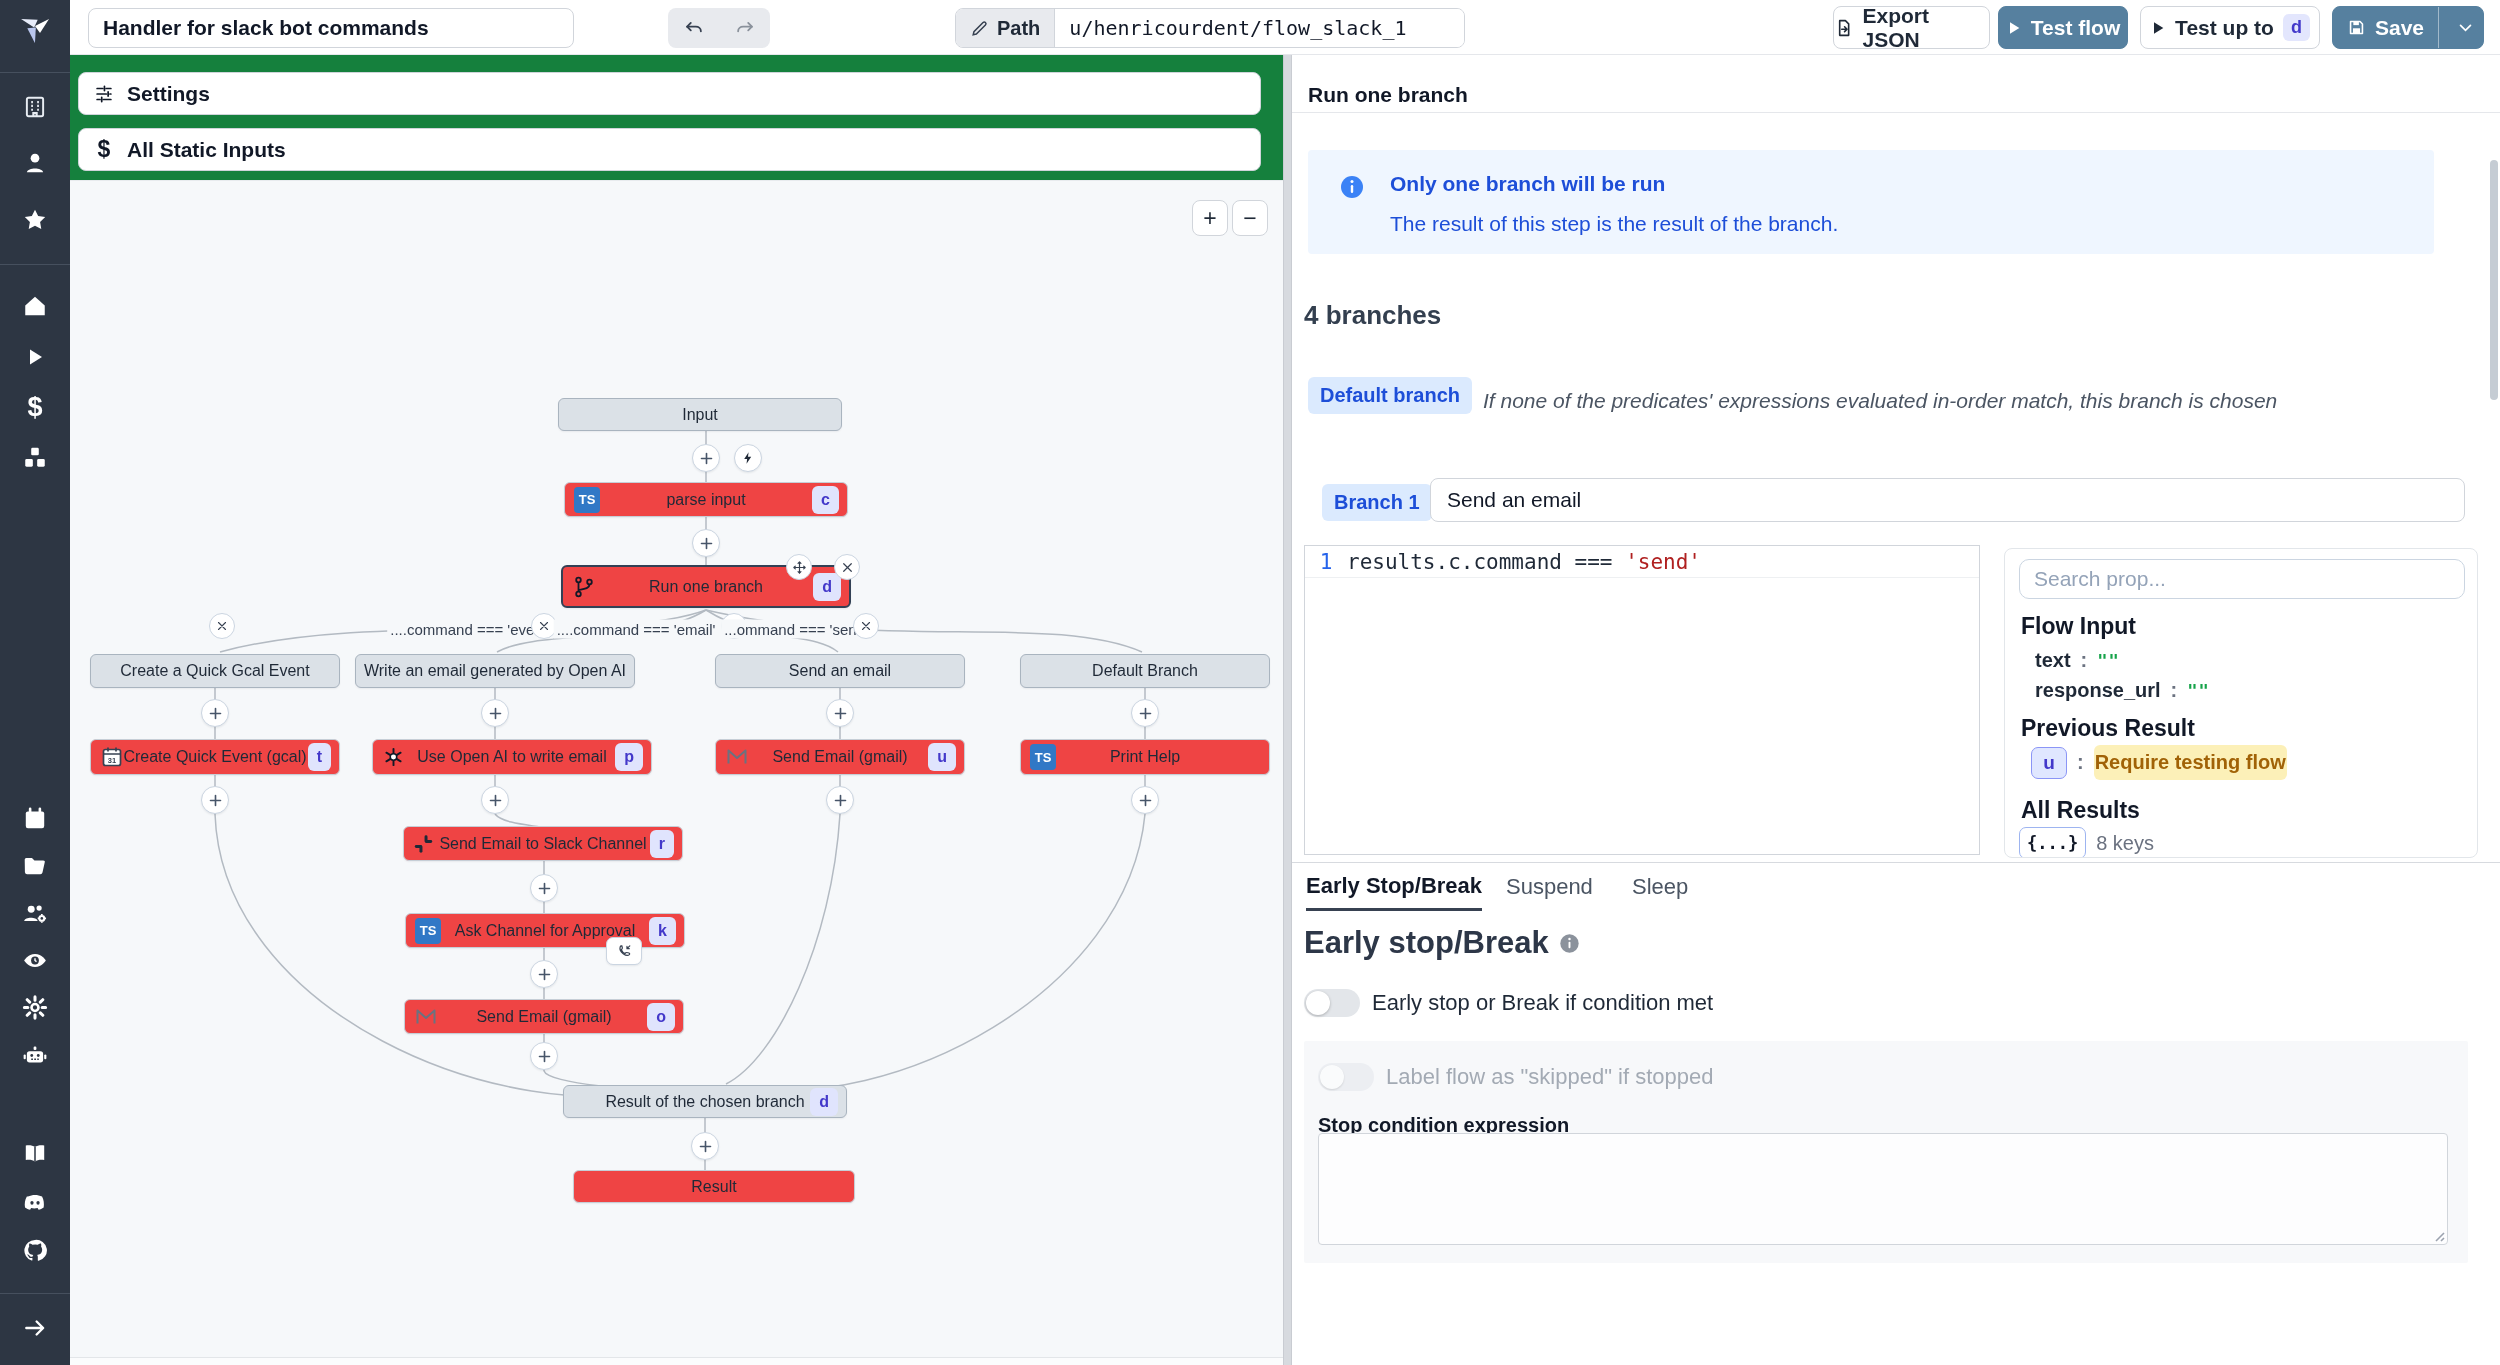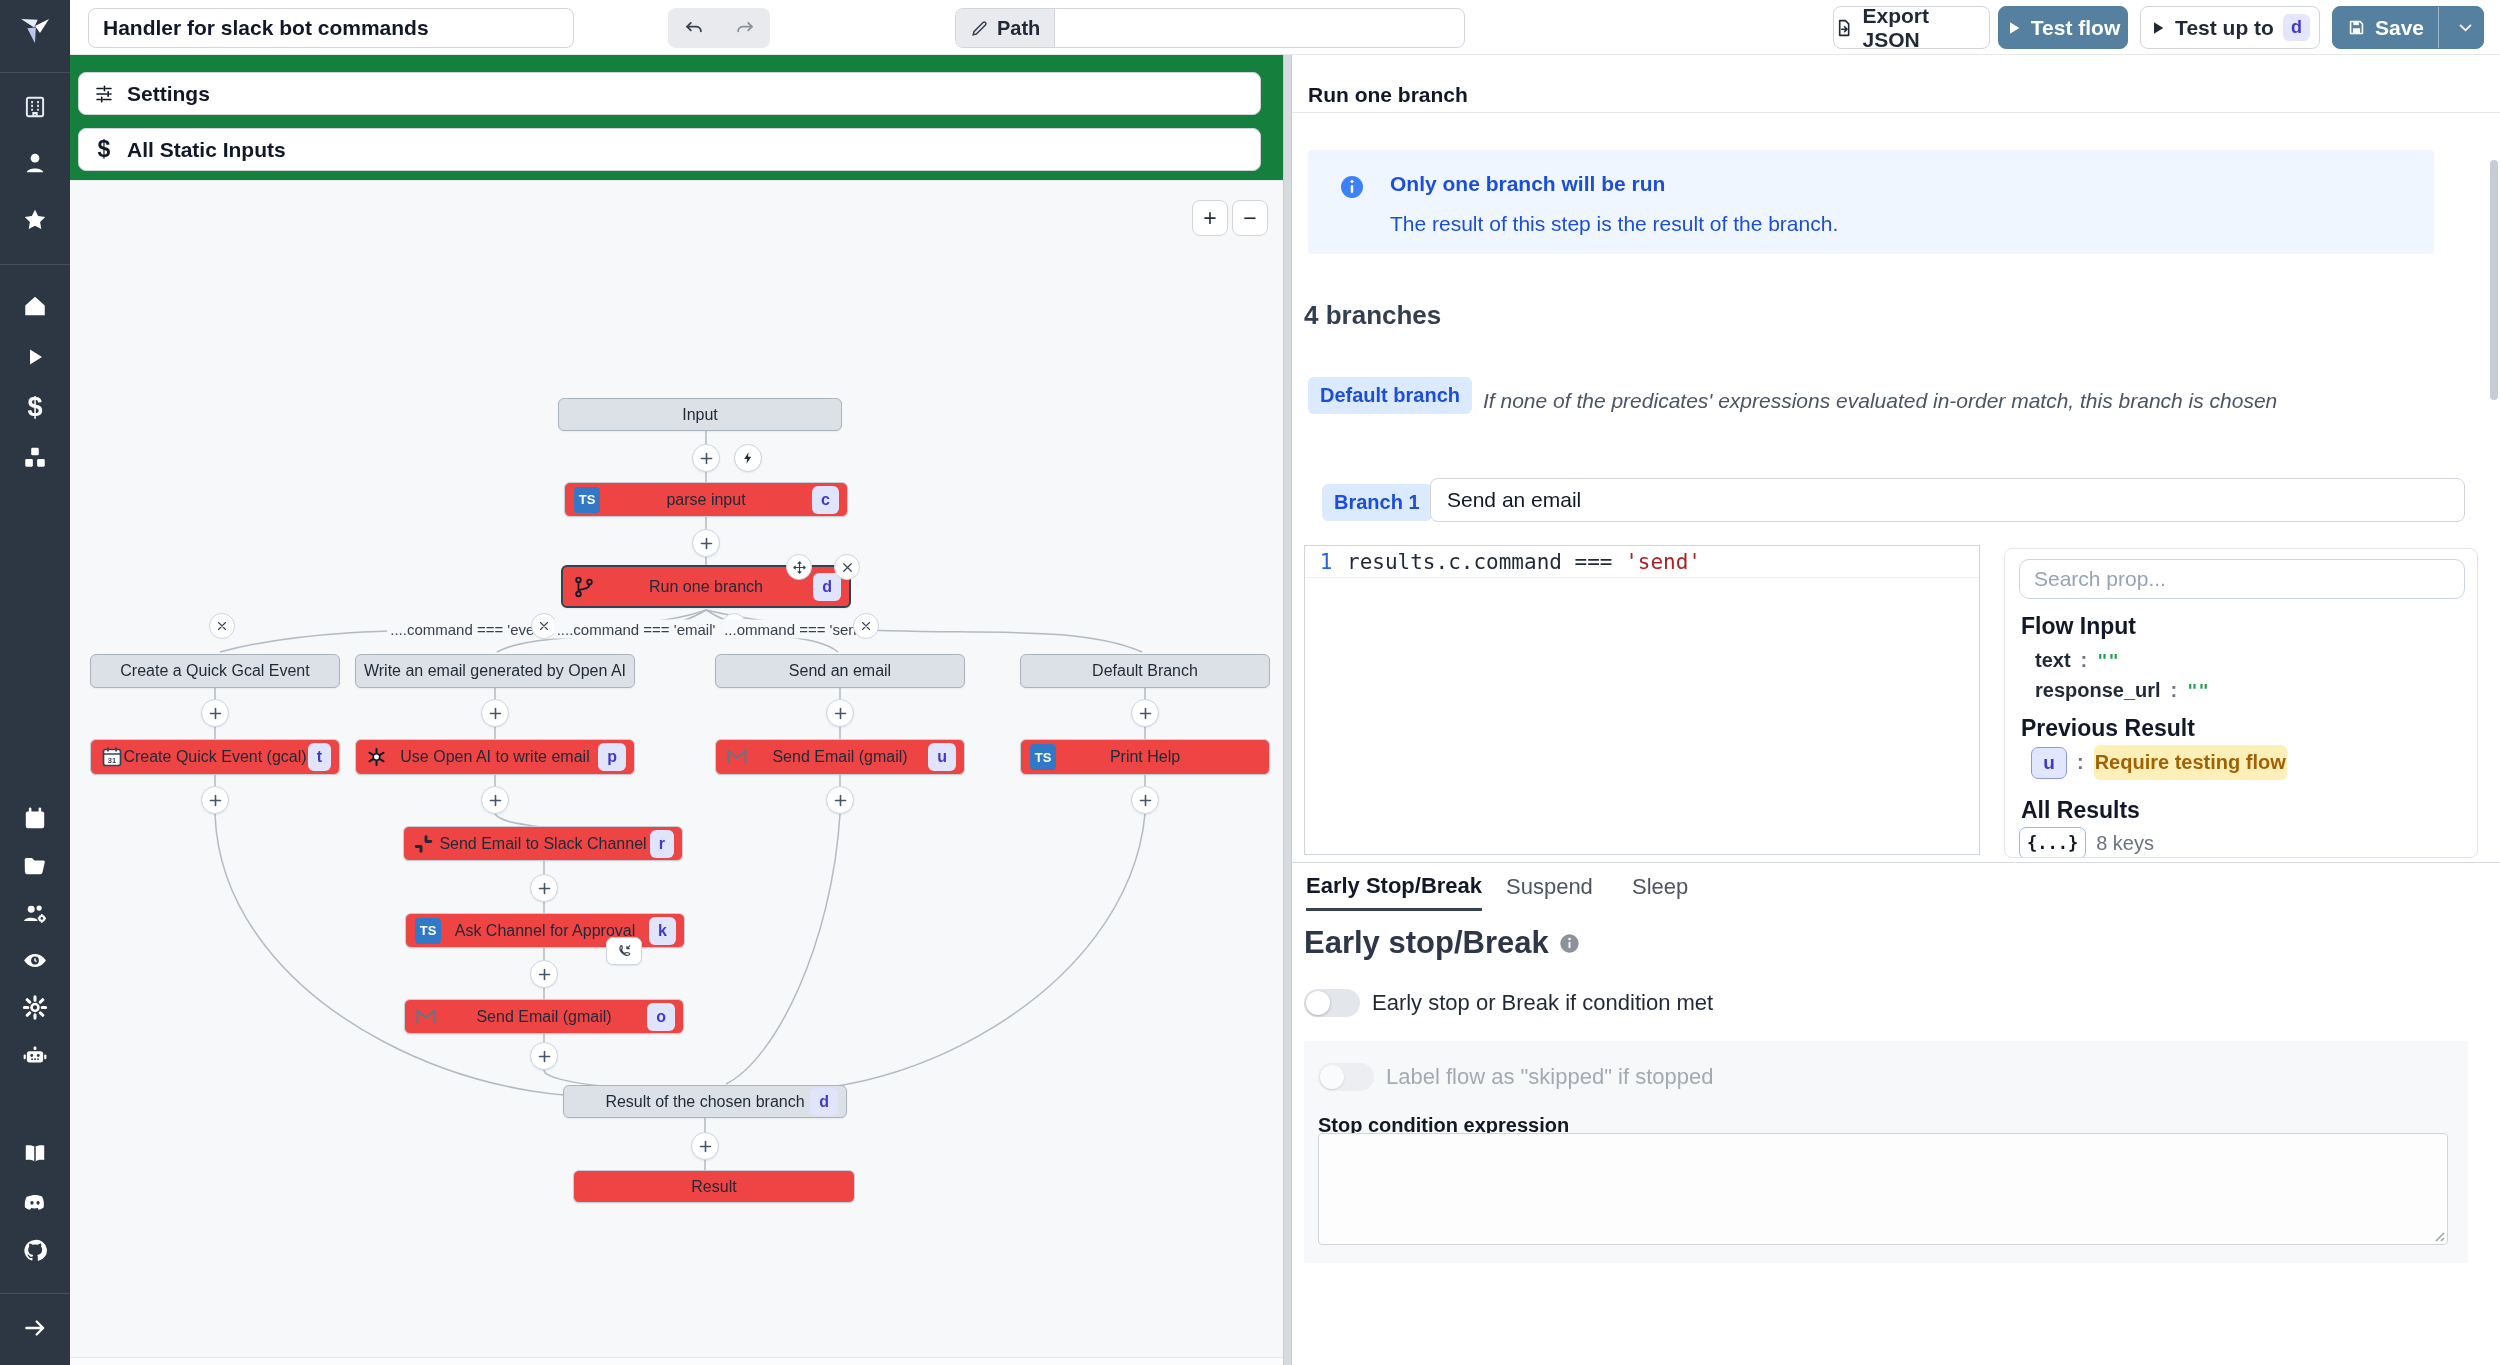--- a/index.html
+++ b/index.html
@@ -242,20 +242,21 @@
           </svg>
       </div>
     </div>
     <div id="path-group">
       <div id="path-label-seg">
         <svg width="19" height="19" viewBox="0 0 24 24" fill="none" stroke="#374151" stroke-width="1.9">
             <path d="M4 20l1-4L16.5 4.5a2.1 2.1 0 013 3L8 19z"></path>
           </svg>
         <span>Path</span>
       </div>
+      <input id="path-value" value="u/henricourdent/flow_slack_1" style="">
     </div>
     <div class="btn white" style="left:1763px;width:157px;">
       <svg width="20" height="20" viewBox="0 0 24 24" fill="none" stroke="#1f2937" stroke-width="2">
           <path d="M7 3h7l4 4v14H7z" stroke-linejoin="round"></path>
           <path d="M9.5 13.5h6M13 10.5l3 3-3 3" stroke-linecap="round" stroke-linejoin="round"></path>
         </svg>
       <span>Export JSON</span>
     </div>
     <div class="btn blue" style="left:1928px;width:130px;">
       <svg width="16" height="16" viewBox="0 0 24 24">
@@ -451,21 +452,21 @@
       <span class="n-icon">
           <svg width="24" height="24" viewBox="0 0 24 24">
             <rect x="3.5" y="4.5" width="17" height="16" rx="2" fill="#fff" stroke="#374151" stroke-width="1.7"></rect>
             <path d="M3.5 9h17M8 2.5v4M16 2.5v4" stroke="#374151" stroke-width="1.7"></path>
             <text x="12" y="17.5" font-size="7.5" text-anchor="middle" fill="#374151" font-weight="bold">31</text>
           </svg>
         </span>
       <span>Create Quick Event (gcal)</span>
       <span class="n-badge">t</span>
     </div>
-    <div class="node" style="left:285px;top:558px;width:280px;height:36px;">
+    <div class="node" style="left:302px;top:558px;width:280px;height:36px;">
       <span class="n-icon">
           <svg width="23" height="23" viewBox="0 0 24 24" stroke="#111827" stroke-width="2" stroke-linecap="round">
             <path d="M12 3.5v17M4.6 7.5l14.8 9M4.6 16.5l14.8-9"></path>
             <circle cx="12" cy="12" r="3.4" fill="#fff" stroke-width="1.6"></circle>
           </svg>
         </span>
       <span>Use Open AI to write email</span>
       <span class="n-badge">p</span>
     </div>
     <div class="node" style="left:645px;top:558px;width:250px;height:36px;">

